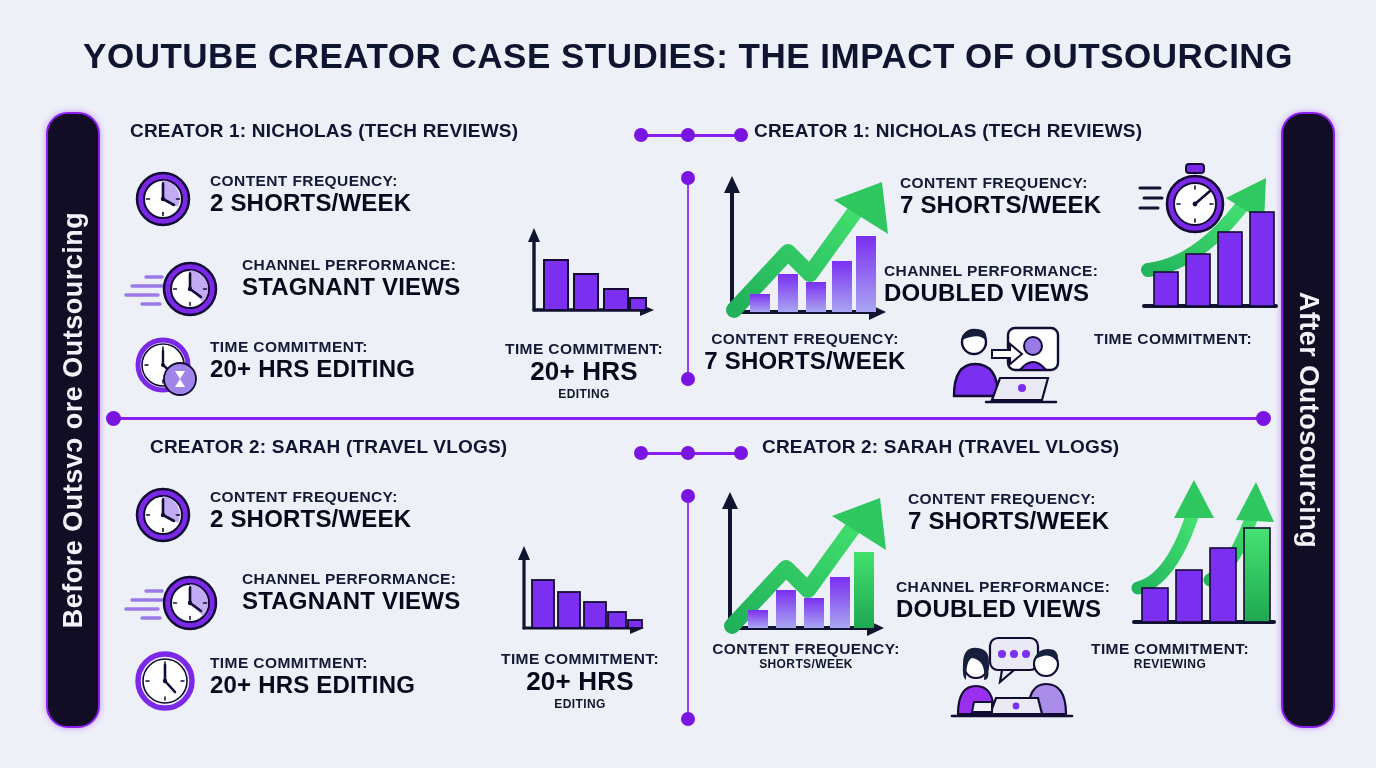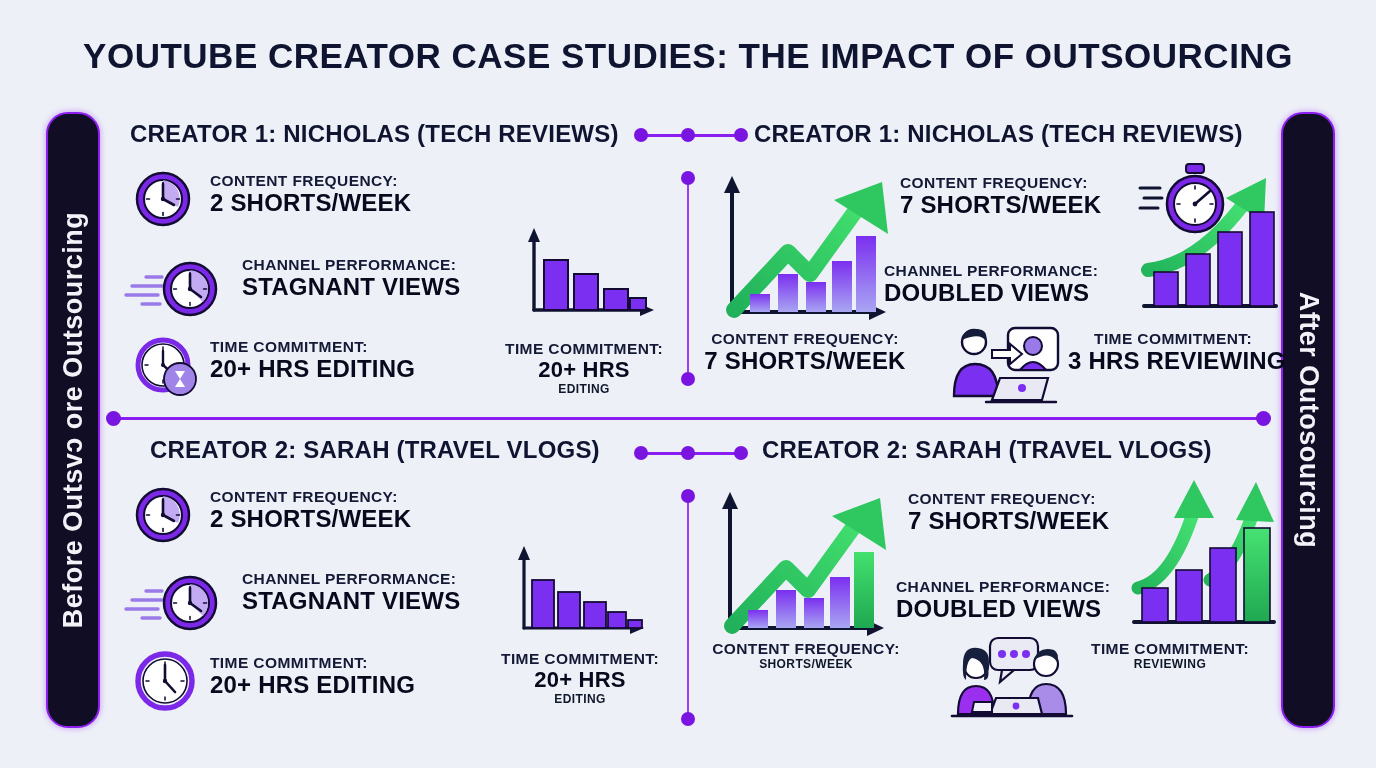--- a/index.html
+++ b/index.html
@@ -58,21 +58,21 @@
 
   
   .quad{position:absolute;}
   .q-tl{left:112px;top:112px;width:560px;height:300px;}
   .q-tr{left:700px;top:112px;width:575px;height:300px;}
   .q-bl{left:112px;top:428px;width:560px;height:300px;}
   .q-br{left:700px;top:428px;width:575px;height:300px;}
 
   .qhead{
     position:absolute;top:8px;
-    font-size:24px;font-weight:bold;letter-spacing:.2px;
+    font-size:19px;font-weight:bold;letter-spacing:.2px;
     color:#0f1430;white-space:nowrap;text-transform:uppercase;
   }
   .q-tl .qhead{left:18px;}
   .q-tr .qhead{left:54px;}
   .q-bl .qhead{left:38px;}
   .q-br .qhead{left:62px;}
 
   
   .conn{position:absolute;height:3px;background:#8a1ef0;}
   .conn-dot{position:absolute;width:14px;height:14px;border-radius:50%;background:#7a14e0;}
@@ -85,21 +85,21 @@
   .m-label{
     font-size:15.5px;font-weight:bold;letter-spacing:.4px;
     color:#141935;text-transform:uppercase;white-space:nowrap;
     line-height:1.1;
   }
   .m-value{
     font-size:24px;font-weight:bold;letter-spacing:.2px;
     color:#07091c;text-transform:uppercase;white-space:nowrap;
     line-height:1.15;
   }
-  .m-value.sm{font-size:22px;}
+  .m-value.sm{font-size:26px;}
   .m-sub{
     font-size:12px;font-weight:bold;letter-spacing:.4px;
     color:#0f172a;text-transform:uppercase;white-space:nowrap;
   }
   .ctr{text-align:center;}
 
   .icon-abs{position:absolute;}
   svg{display:block;overflow:visible;}
 </style>
 </head>
@@ -320,21 +320,20 @@
         <path d="M14 16 Q18 2 34 6 Q40 9 38 17 Q32 8 14 16 Z" fill="#141e3a"></path>
         <path d="M6 72 Q6 40 27 40 Q50 40 50 72 Z" fill="#7b2ff0" stroke="#120b33" stroke-width="2.4"></path>
         <path d="M44 76 L52 54 L100 54 L94 76 Z" fill="#e8e9f2" stroke="#120b33" stroke-width="2.2"></path>
         <circle cx="74" cy="64" r="4" fill="#7b2ff0"></circle>
         <line x1="38" y1="78" x2="108" y2="78" stroke="#120b33" stroke-width="2.4" stroke-linecap="round"></line>
       </svg>
     </div>
 
     <div style="position:absolute;left:368px;top:218px;width:210px;" class="ctr">
       <div class="m-label">Time Commitment:</div>
-      <div class="m-value">3 Hrs Reviewing</div>
     </div>
   </div>
 
   <div class="quad q-bl">
     <div class="qhead">Creator 2: Sarah (Travel Vlogs)</div>
 
     <div class="metric" style="left:22px;top:56px;">
       <div class="icon-abs" style="left:0;top:2px;">
         <svg width="58" height="58" viewBox="0 0 58 58">
           <circle cx="29" cy="29" r="26" fill="#7b28e8" stroke="#120b33" stroke-width="2.5"></circle>

